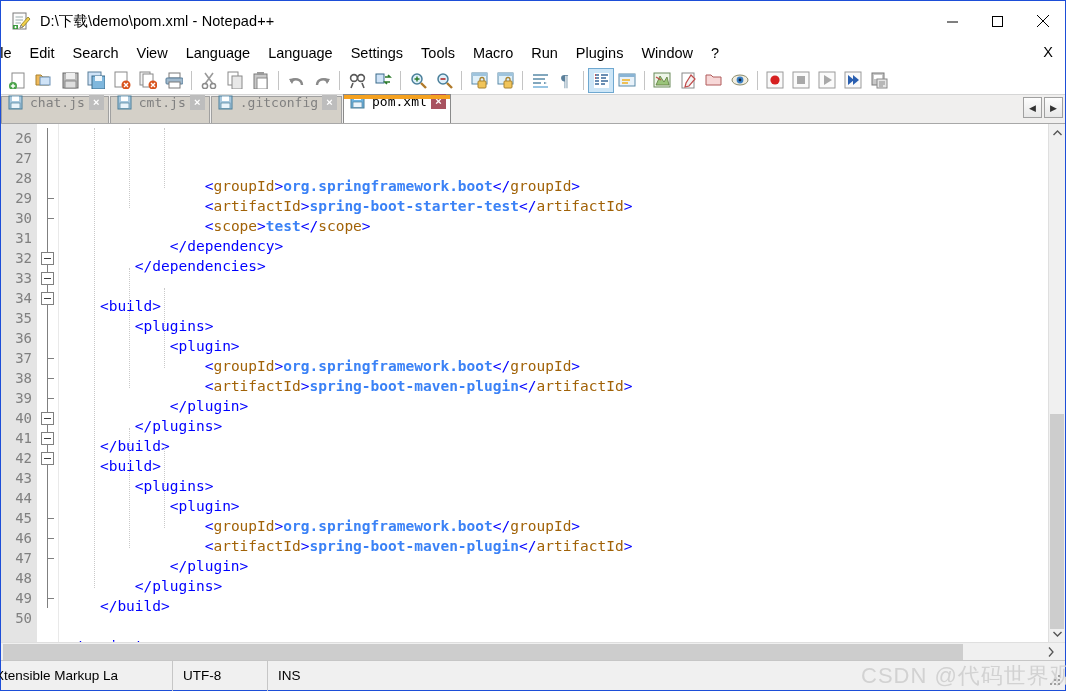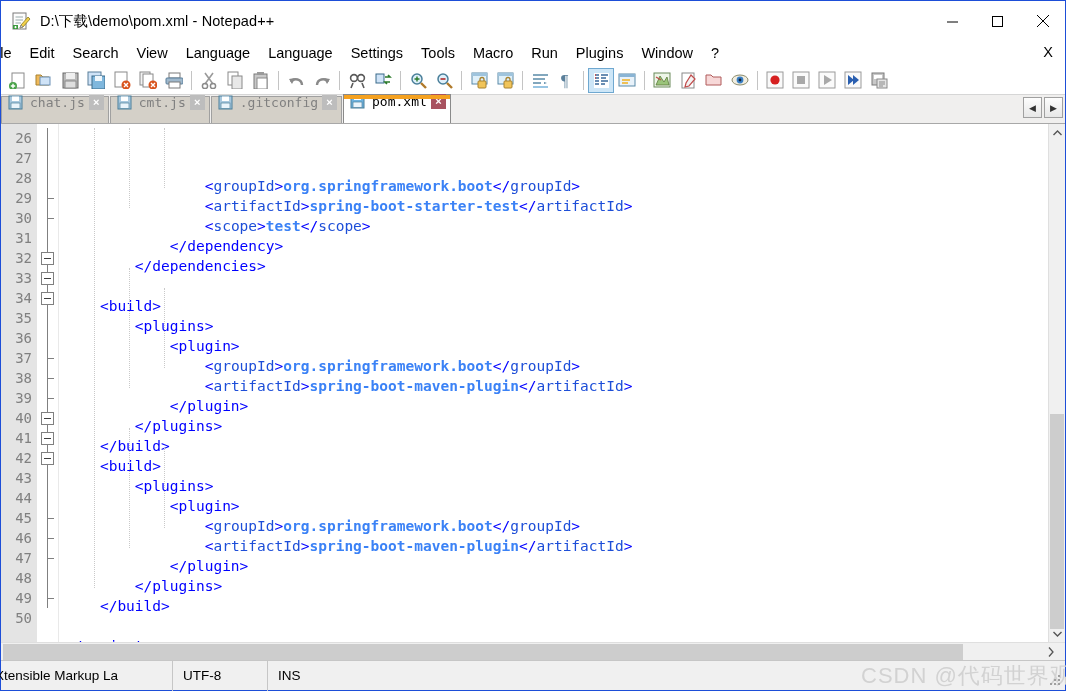--- a/index.html
+++ b/index.html
@@ -210,21 +210,21 @@
     position: relative;
     padding-top: 4px;
     padding-left: 6px;
     overflow: hidden;
     font-family: "DejaVu Sans Mono", monospace;
     font-size: 14.5px;
     white-space: pre;
   }
   .code .row { height: 20px; line-height: 20px; white-space: pre; }
   .tagb  { color: #0000ff; }          
-  .tagn  { color: #1d4ed8; }          
+  .tagn  { color: #a16207; }          
   .txt   { color: #3b82f6; font-weight: bold; }
   .indent-guides {
     position: absolute; top: 0; left: 0; right: 0; bottom: 0;
     pointer-events: none;
   }
   .iguide {
     position: absolute; width: 0; border-left: 1px dotted #c9c9c9;
   }
 
   

